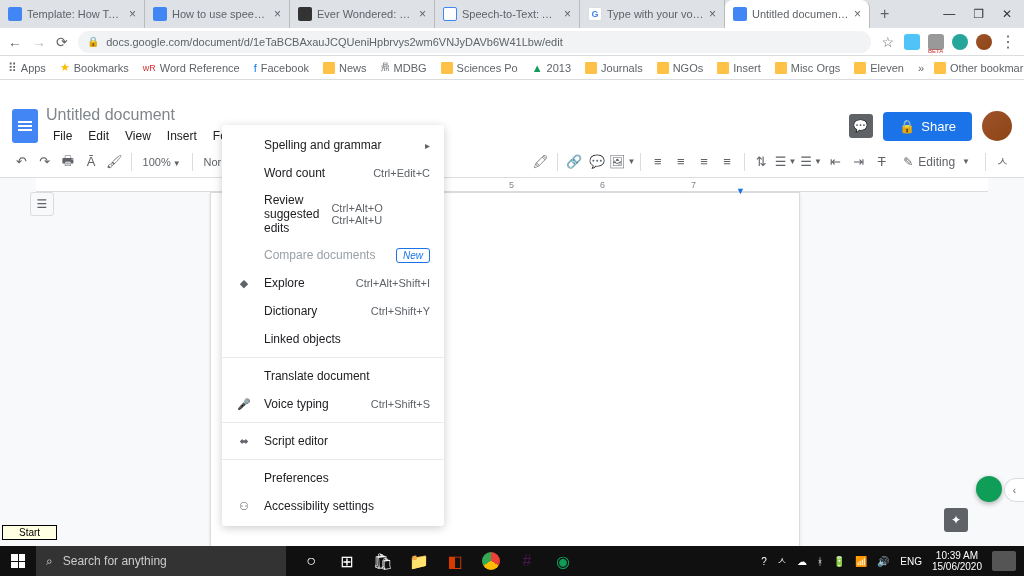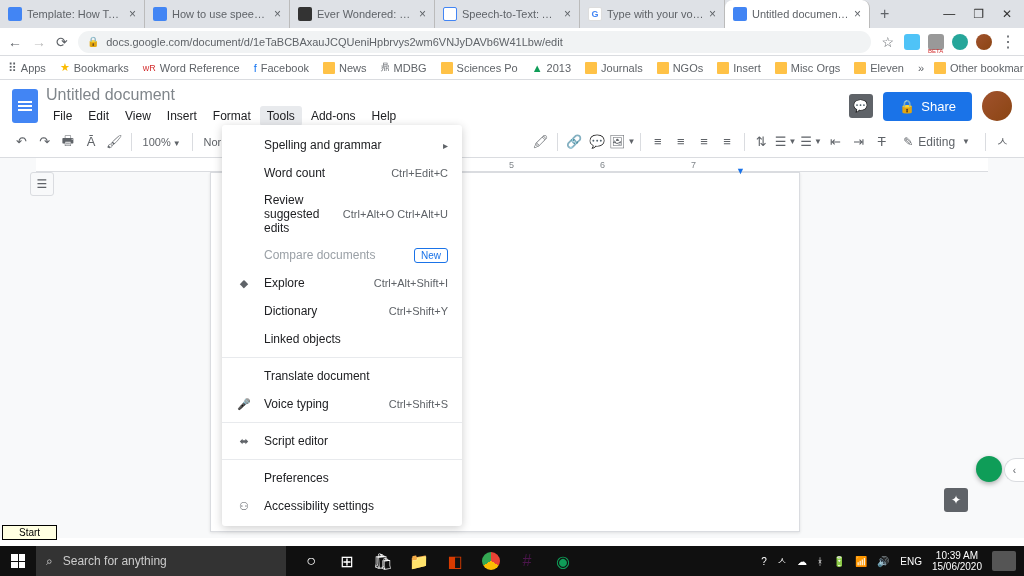--- a/index.html
+++ b/index.html
@@ -21,21 +21,21 @@
 .url-bar { flex: 1; background: #f1f3f4; border-radius: 14px; height: 22px; display: flex; align-items: center; padding: 0 10px; gap: 6px; font-size: 11px; color: #5f6368; }
 .url-lock { font-size: 10px; }
 .star-icon { color: #5f6368; font-size: 14px; }
 .ext-icons { display: flex; gap: 8px; align-items: center; }
 .ext-icon { width: 16px; height: 16px; border-radius: 3px; }
 
 .bookmarks-bar { background: #fff; height: 24px; display: flex; align-items: center; padding: 0 8px; gap: 14px; font-size: 11px; color: #5f6368; border-bottom: 1px solid #dadce0; }
 .bookmark-item { display: flex; align-items: center; gap: 4px; white-space: nowrap; }
 
 
-.docs-header { background: #fff; padding: 6px 12px 0; }
+.docs-header { background: #fff; padding: 6px 12px 0; margin-top: 20px; }
 .docs-top { display: flex; align-items: center; gap: 8px; }
 .docs-logo { width: 26px; height: 34px; background: #4285f4; border-radius: 3px; display: flex; align-items: center; justify-content: center; }
 .docs-logo-inner { width: 14px; height: 2px; background: #fff; box-shadow: 0 4px 0 #fff, 0 -4px 0 #fff; }
 .docs-title-area { flex: 1; }
 .docs-title { font-size: 16px; color: #80868b; }
 .docs-menu { display: flex; gap: 2px; font-size: 12px; color: #202124; margin-top: 2px; text-align: center; }
 .docs-menu-item { padding: 3px 7px; border-radius: 3px; cursor: pointer; }
 .docs-menu-item.active { background: #e8eaed; }
 .docs-right { display: flex; align-items: center; gap: 10px; }
 .comment-icon { width: 24px; height: 24px; background: #5f6368; border-radius: 3px; display: flex; align-items: center; justify-content: center; color: #fff; font-size: 12px; }
@@ -52,29 +52,29 @@
 
 
 .doc-area { background: #f8f9fa; position: relative; height: 380px; }
 .ruler { height: 14px; background: #fff; border-bottom: 1px solid #dadce0; position: relative; margin-left: 36px; margin-right: 36px; }
 .ruler-numbers { position: absolute; left: 200px; display: flex; gap: 86px; font-size: 9px; color: #80868b; top: 2px; }
 .ruler-marker { position: absolute; top: 8px; color: #1a73e8; font-size: 9px; }
 .page { background: #fff; width: 590px; margin: 0 auto; margin-left: 210px; height: 360px; box-shadow: 0 1px 3px rgba(0,0,0,0.1); border: 1px solid #dadce0; }
 .outline-icon { position: absolute; left: 30px; top: 14px; width: 24px; height: 24px; border: 1px solid #dadce0; border-radius: 3px; display: flex; align-items: center; justify-content: center; color: #5f6368; font-size: 12px; }
 
 
-.dropdown { position: absolute; left: 222px; top: 125px; width: 240px; background: #fff; box-shadow: 0 2px 10px rgba(0,0,0,0.2); border-radius: 3px; z-index: 100; padding: 6px 0; }
+.dropdown { position: absolute; left: 222px; top: 125px; width: 222px; background: #fff; box-shadow: 0 2px 10px rgba(0,0,0,0.2); border-radius: 3px; z-index: 100; padding: 6px 0; }
 .dd-item { display: flex; align-items: center; padding: 6px 14px; font-size: 12px; color: #202124; cursor: pointer; gap: 12px; min-height: 26px; }
 .dd-item.disabled { color: #9aa0a6; }
 .dd-icon { width: 16px; height: 16px; display: flex; align-items: center; justify-content: center; font-size: 11px; color: #5f6368; flex-shrink: 0; }
 .dd-label { flex: 1; }
 .dd-shortcut { font-size: 11px; color: #5f6368; }
 .dd-arrow { font-size: 10px; color: #5f6368; }
 .dd-sep { height: 1px; background: #e8eaed; margin: 4px 0; }
-.dd-badge { background: #fff; border: 1px solid #1a73e8; color: #1a73e8; font-size: 10px; padding: 1px 6px; border-radius: 3px; }
+.dd-badge { background: #fff; border: 1px solid #1a73e8; color: #1a73e8; font-size: 10px; padding: 1px 6px; border-radius: 3px; font-style: italic; }
 
 
 .explore-fab { position: absolute; right: 22px; bottom: 56px; width: 26px; height: 26px; background: #0f9d58; border-radius: 50%; box-shadow: 0 2px 5px rgba(0,0,0,0.3); }
 .side-toggle { position: absolute; right: 0; bottom: 56px; width: 20px; height: 24px; background: #fff; border: 1px solid #dadce0; border-right: none; border-radius: 12px 0 0 12px; display: flex; align-items: center; justify-content: center; font-size: 10px; color: #5f6368; }
 .explore-sq { position: absolute; right: 56px; bottom: 26px; width: 24px; height: 24px; background: #5f6368; border-radius: 3px; display: flex; align-items: center; justify-content: center; color: #fff; font-size: 12px; }
 
 
 .start-tooltip { position: absolute; left: 2px; bottom: 36px; background: #ffffe1; border: 1px solid #000; font-size: 10px; padding: 1px 16px; }
 
 

